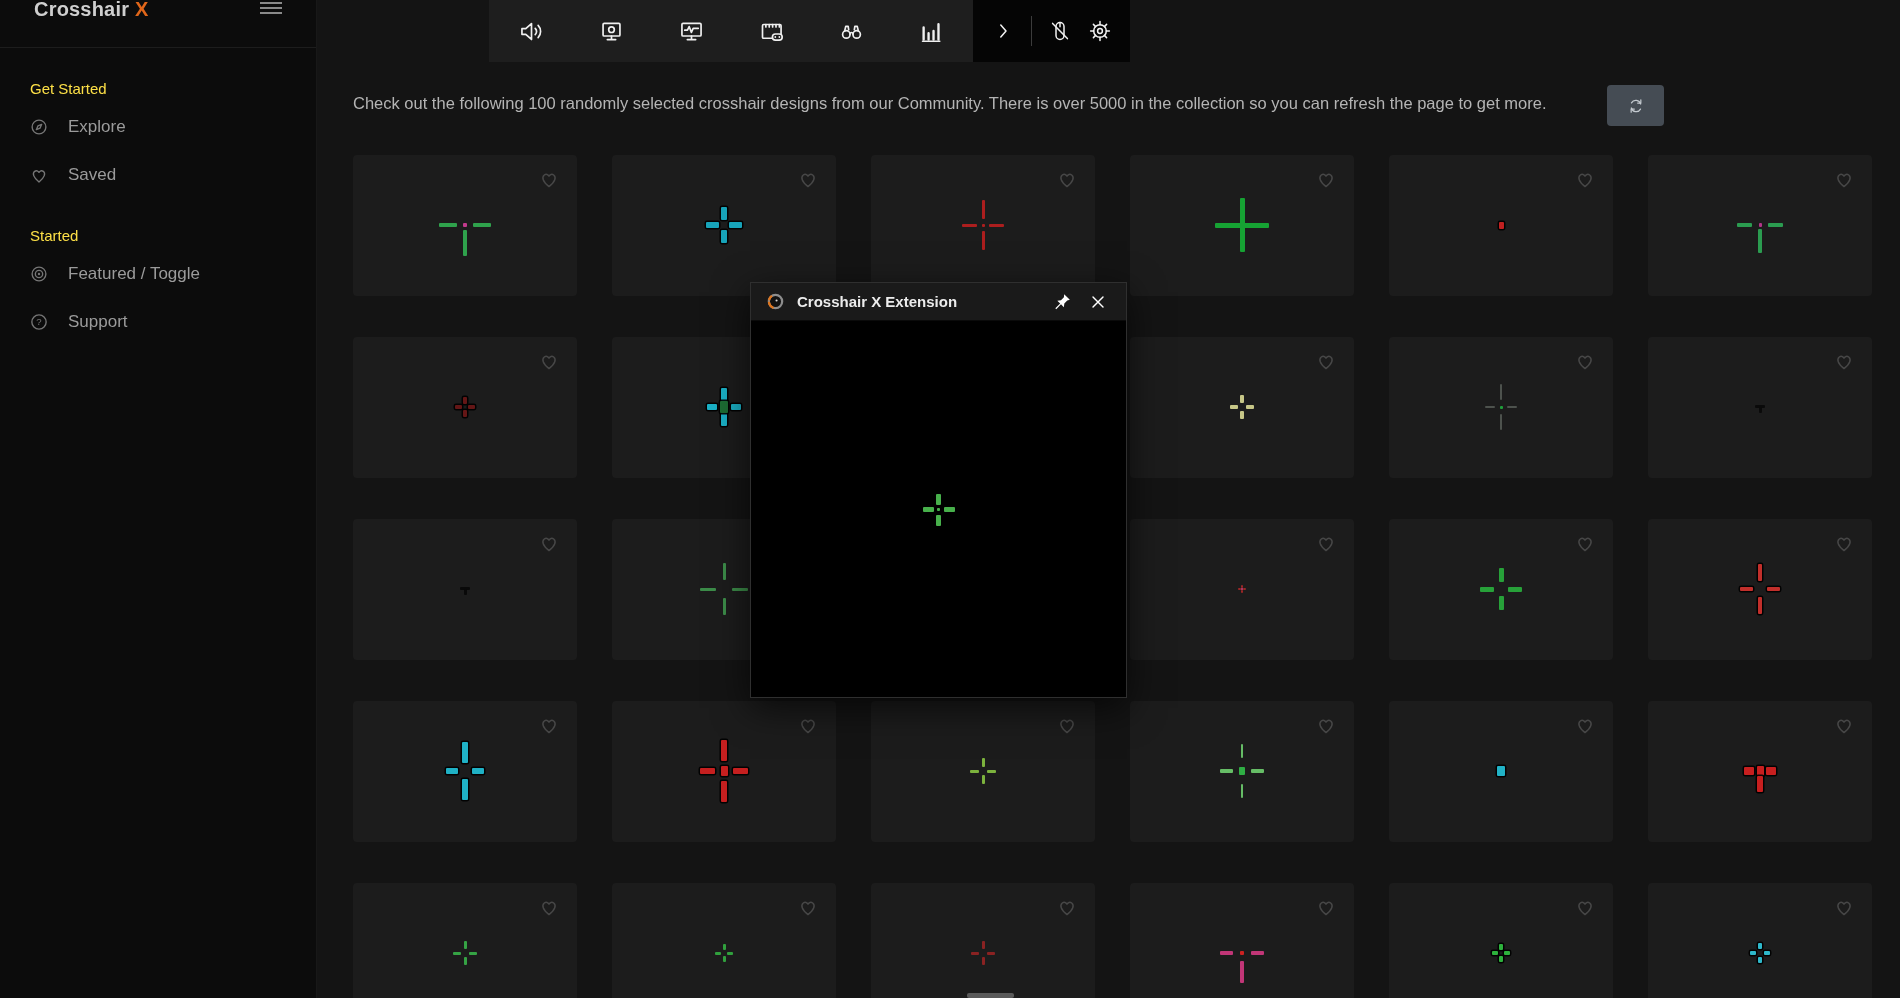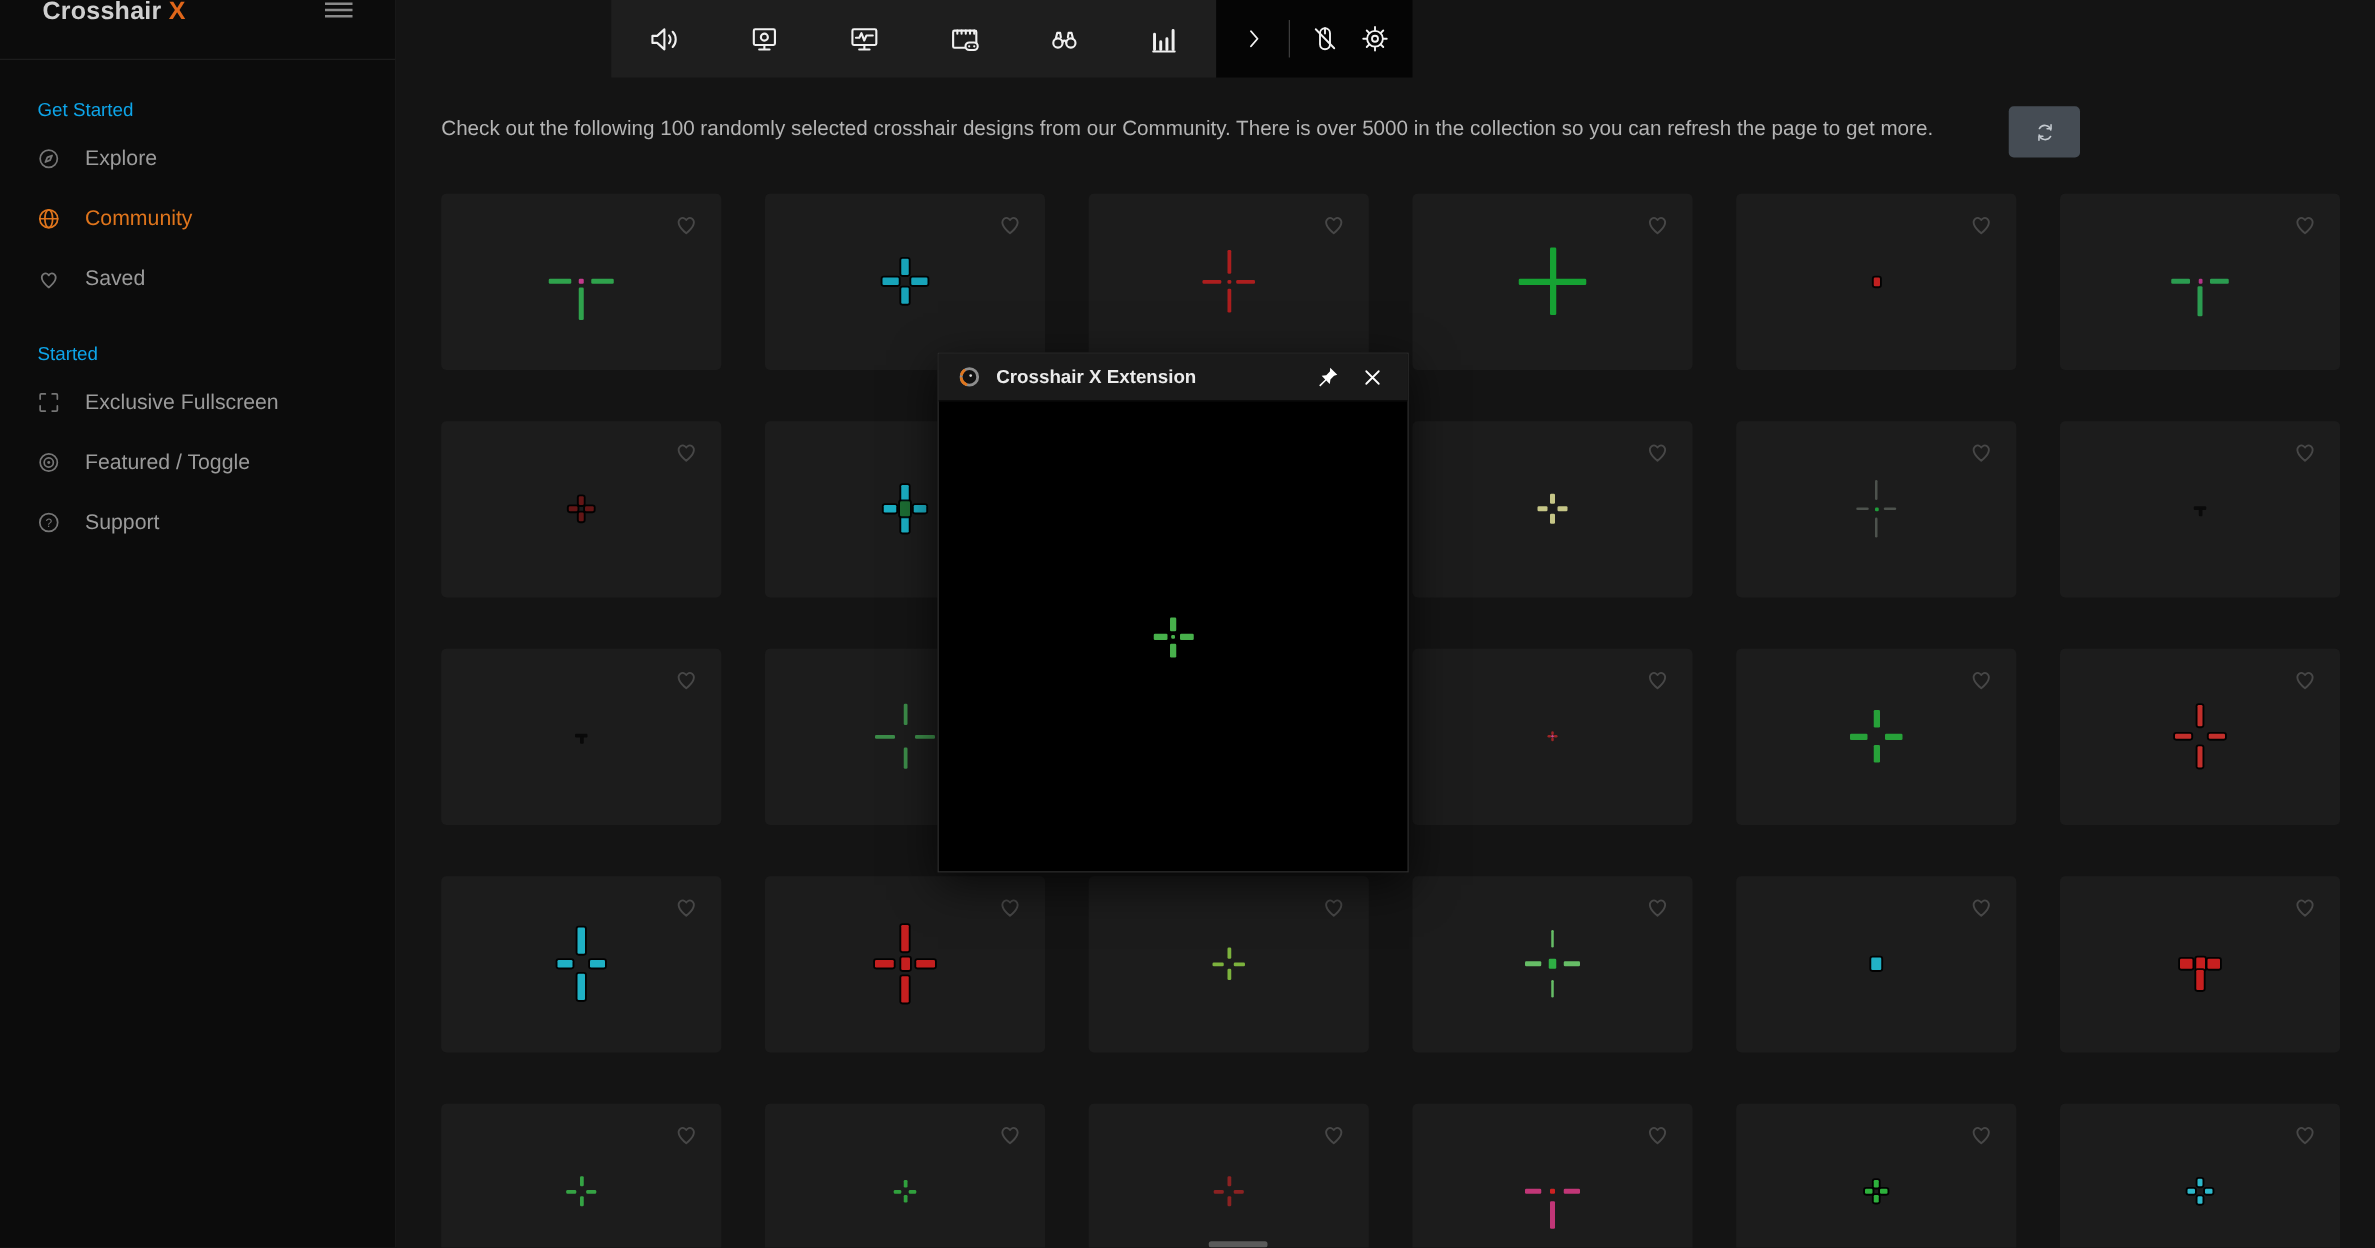--- a/index.html
+++ b/index.html
@@ -9,21 +9,21 @@
 
   
   .sidebar { position:absolute; left:0; top:0; width:317px; height:998px;
     background:#0c0c0c; border-right:1px solid rgba(255,255,255,0.05); z-index:5; }
   .sb-head { position:relative; height:48px; border-bottom:1px solid #1d1d1d; }
   .app-title { position:absolute; left:34px; top:-2px; font-size:20px; font-weight:bold; color:#cfcfcf; letter-spacing:.2px; }
   .app-title .accent { color:#e0661a; }
   .menu-btn { position:absolute; right:34px; top:2px; width:22px; height:16px; cursor:pointer; color:#8a8a8a; }
   .menu-btn span { display:block; height:2px; background:currentColor; margin-bottom:3px; }
   .sb-nav { padding-top:32px; }
-  .sb-section-label { padding:0 0 6px 30px; margin-top:28px; font-size:15px; color:#0ea5e9; }
+  .sb-section-label { padding:0 0 6px 30px; margin-top:28px; font-size:15px; color:#fde047; }
   .sb-section-label:first-child { margin-top:0; }
   .sb-item { display:flex; align-items:center; height:48px; padding-left:28px; cursor:pointer; color:#9b9b9b; }
   .sb-item .icon { width:22px; height:22px; color:#767676; flex:0 0 22px; }
   .sb-item .lbl { margin-left:18px; font-size:17px; }
   .sb-item.active { color:#e0751c; }
   .sb-item.active .icon { color:#e0751c; }
   .icon svg { display:block; width:100%; height:100%; }
 
   
   .gamebar { position:absolute; left:489px; top:0; height:62px; display:flex; z-index:40; }
@@ -87,47 +87,29 @@
       <div class="sb-section-label">Get Started</div>
       <div class="sb-item">
         <span class="icon">
           <svg viewBox="0 0 24 24" fill="none" stroke="currentColor" stroke-width="1.5" stroke-linecap="round" stroke-linejoin="round">
             <circle cx="12" cy="12" r="7.5"></circle>
             <path d="M14.9 9.1l-1.7 4.1-4.1 1.7 1.7-4.1z"></path>
           </svg>
         </span>
         <span class="lbl">Explore</span>
       </div>
-      <div class="sb-item active">
-        <span class="icon">
-          <svg viewBox="0 0 24 24" fill="none" stroke="currentColor" stroke-width="1.5" stroke-linecap="round" stroke-linejoin="round">
-            <circle cx="12" cy="12" r="7.8"></circle>
-            <ellipse cx="12" cy="12" rx="3.4" ry="7.8"></ellipse>
-            <path d="M4.2 12h15.6"></path>
-          </svg>
-        </span>
-        <span class="lbl">Community</span>
-      </div>
       <div class="sb-item">
         <span class="icon">
           <svg viewBox="0 0 24 24" fill="none" stroke="currentColor" stroke-width="1.5" stroke-linecap="round" stroke-linejoin="round">
             <path d="M12 19.6C5.6 14.4 4.6 10.2 7.3 8 9.2 6.6 11 7.5 12 9.1 13 7.5 14.8 6.6 16.7 8c2.7 2.2 1.7 6.4-4.7 11.6z"></path>
           </svg>
         </span>
         <span class="lbl">Saved</span>
       </div>
       <div class="sb-section-label">Started</div>
-      <div class="sb-item">
-        <span class="icon">
-          <svg viewBox="0 0 24 24" fill="none" stroke="currentColor" stroke-width="1.5" stroke-linecap="round" stroke-linejoin="round">
-            <path d="M4.5 9V5.5a1 1 0 0 1 1-1H9M15 4.5h3.5a1 1 0 0 1 1 1V9M19.5 15v3.5a1 1 0 0 1-1 1H15M9 19.5H5.5a1 1 0 0 1-1-1V15"></path>
-          </svg>
-        </span>
-        <span class="lbl">Exclusive Fullscreen</span>
-      </div>
       <div class="sb-item">
         <span class="icon">
           <svg viewBox="0 0 24 24" fill="none" stroke="currentColor" stroke-width="1.5" stroke-linecap="round" stroke-linejoin="round">
             <circle cx="12" cy="12" r="7.5"></circle>
             <circle cx="12" cy="12" r="4"></circle>
             <circle cx="12" cy="12" r="1.3" fill="currentColor" stroke="none"></circle>
           </svg>
         </span>
         <span class="lbl">Featured / Toggle</span>
       </div>

